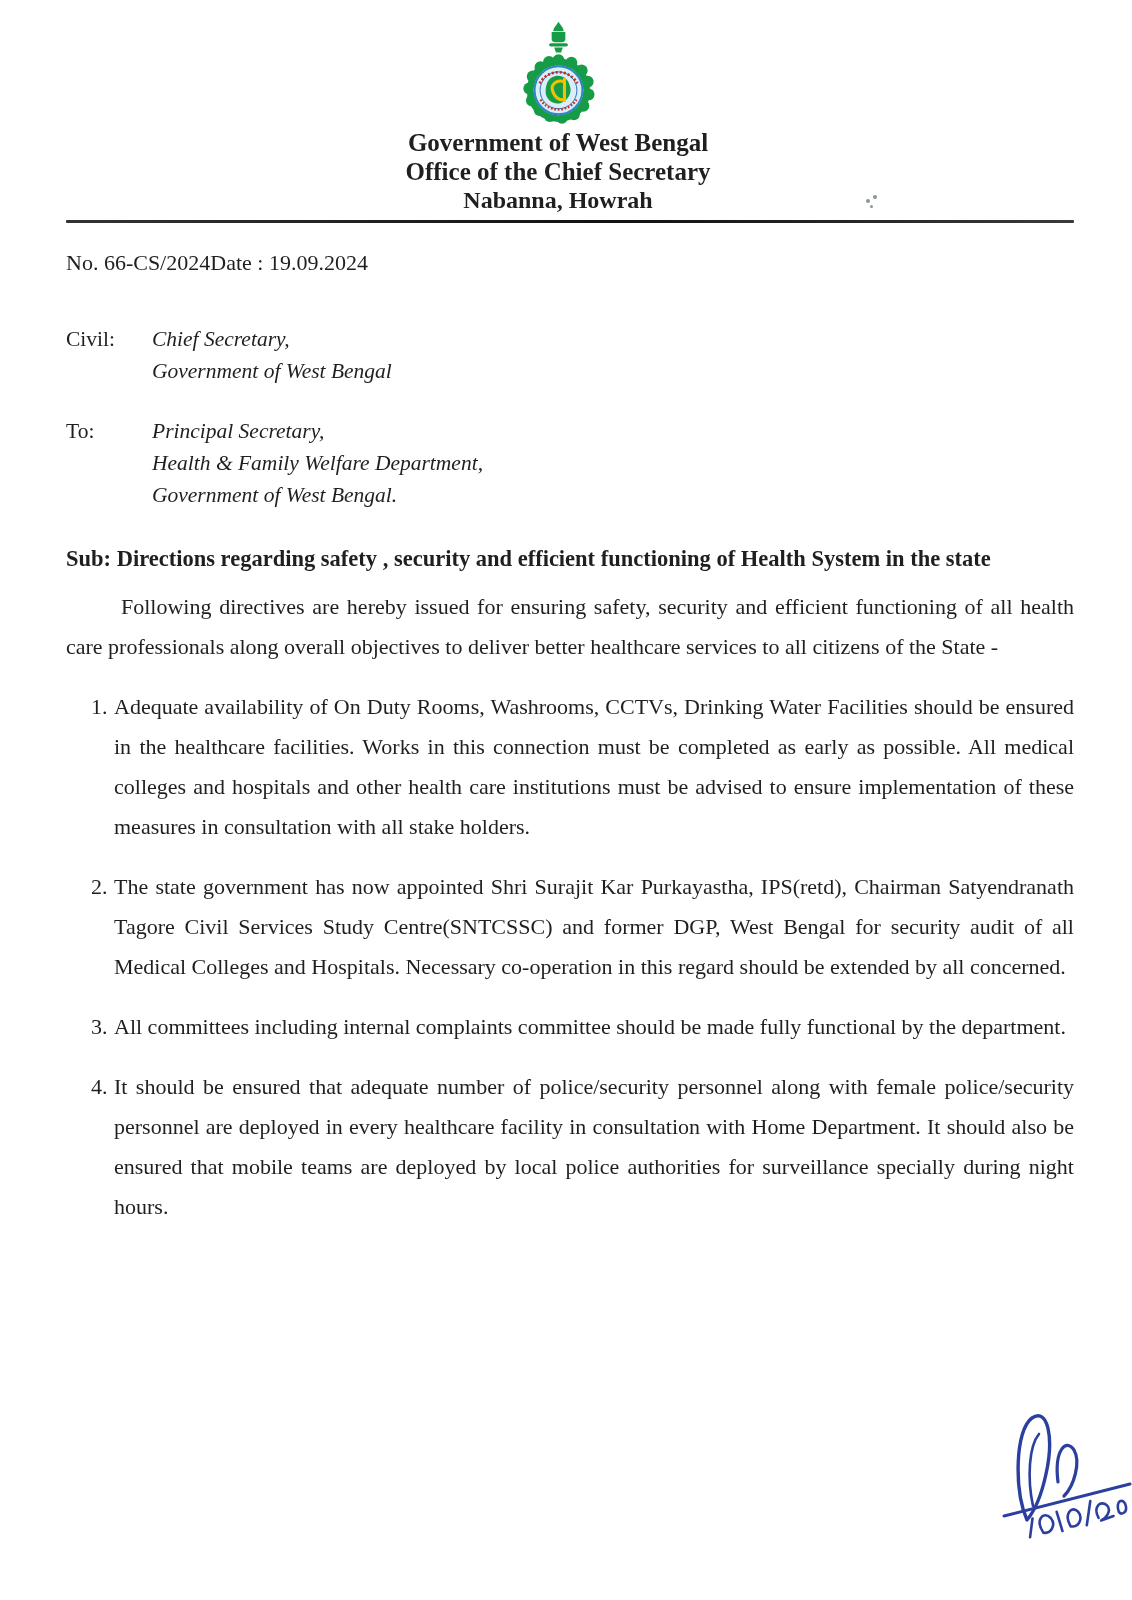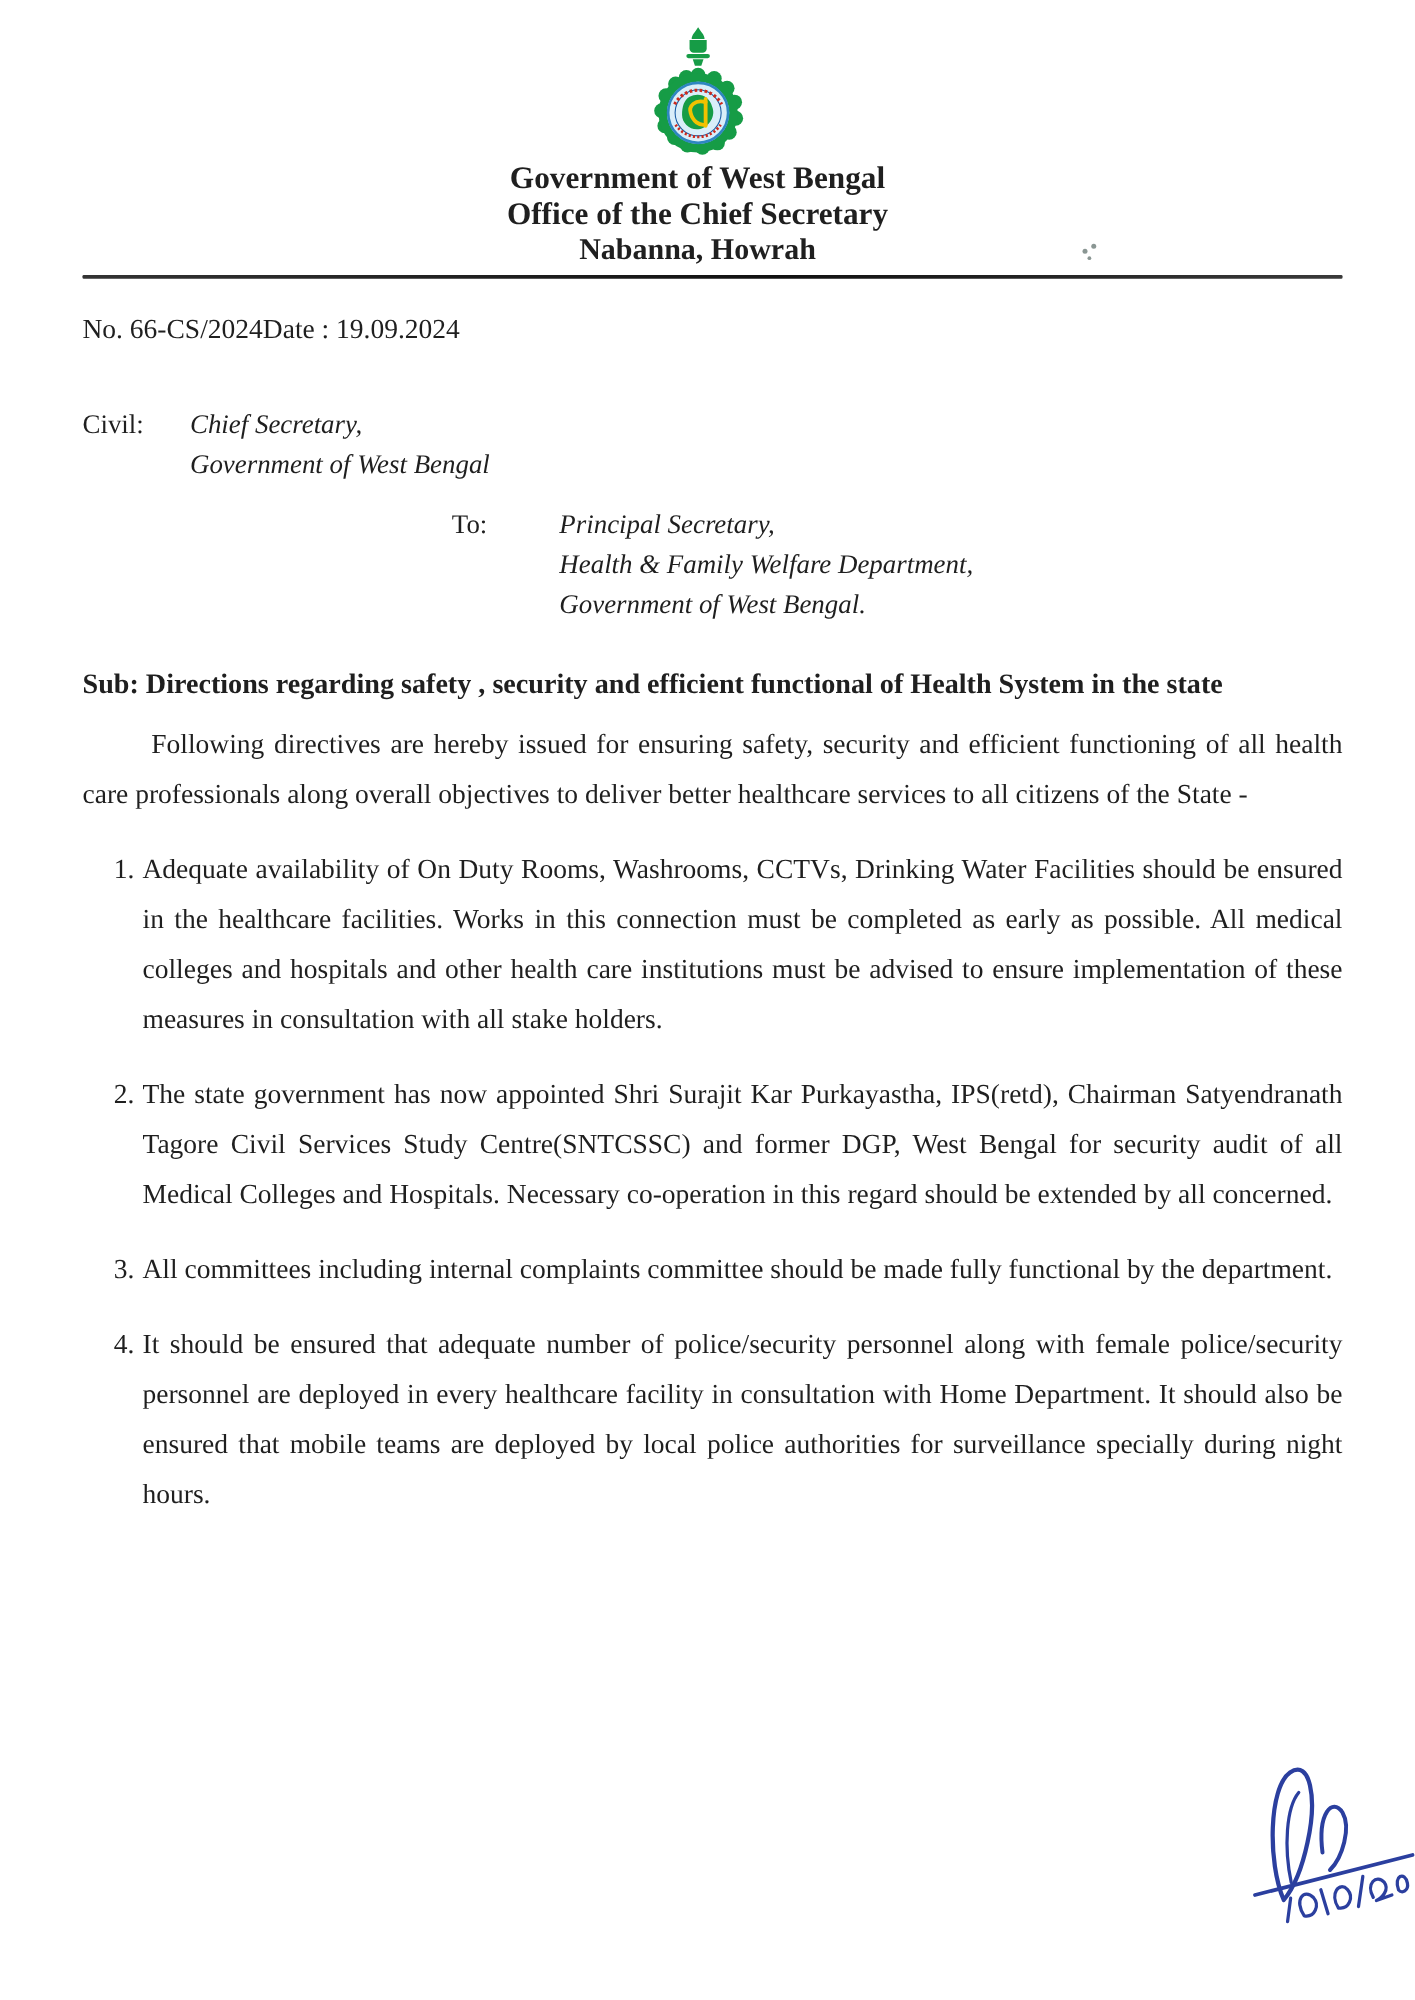--- a/index.html
+++ b/index.html
@@ -12,21 +12,21 @@
   .letterhead{text-align:center;transform:translateX(-12px);}
   .emblem{display:block;margin:0 auto;}
   .lh-line{font-weight:bold;font-size:25px;line-height:29px;margin:0;}
   .lh-line.small{font-size:24px;}
   .rule{height:3px;background:linear-gradient(90deg,#333 0%,#111 55%,#3a3a3a 100%);margin-top:5px;border-radius:1px;}
   
   .meta{display:flex;justify-content:flex-start;margin-top:26px;font-size:22px;line-height:28px;}
   
   .addr{display:flex;font-size:21.5px;line-height:32px;}
   .addr-from{margin-top:46px;}
-  .addr-to{margin-top:16px;justify-content:center;}
+  .addr-to{margin-top:28px;}
   .addr .label{flex:0 0 86px;}
   .addr .lines p{margin:0;font-style:italic;}
   
   .subject{font-weight:bold;font-size:22.5px;line-height:40px;margin:28px 0 0 0;}
   
   .intro{font-size:22px;line-height:40px;text-align:justify;text-indent:55px;margin:8px 0 0 0;}
   
   .items{margin-top:2px;}
   .item{display:flex;margin-top:20px;}
   .item .num{flex:0 0 48px;box-sizing:border-box;padding-left:25px;font-size:22px;line-height:40px;}
@@ -111,21 +111,21 @@
 
   <div class="addr addr-to">
     <span class="label">To:</span>
     <div class="lines">
       <p>Principal Secretary,</p>
       <p>Health &amp; Family Welfare Department,</p>
       <p>Government of West Bengal.</p>
     </div>
   </div>
 
-  <p class="subject">Sub: Directions regarding safety , security and efficient functional of Health System in the state</p>
+  <p class="subject">Sub: Directions regarding safety , security and efficient functioning of Health System in the state</p>
 
   <p class="intro">Following directives are hereby issued for ensuring safety, security and efficient functioning of all health care professionals along overall objectives to deliver better healthcare services to all citizens of the State -</p>
 
   <div class="items">
     <div class="item">
       <span class="num">1.</span>
       <p class="itext">Adequate availability of On Duty Rooms, Washrooms, CCTVs, Drinking Water Facilities should be ensured in the healthcare facilities. Works in this connection must be completed as early as possible. All medical colleges and hospitals and other health care institutions must be advised to ensure implementation of these measures in consultation with all stake holders.</p>
     </div>
     <div class="item">
       <span class="num">2.</span>

